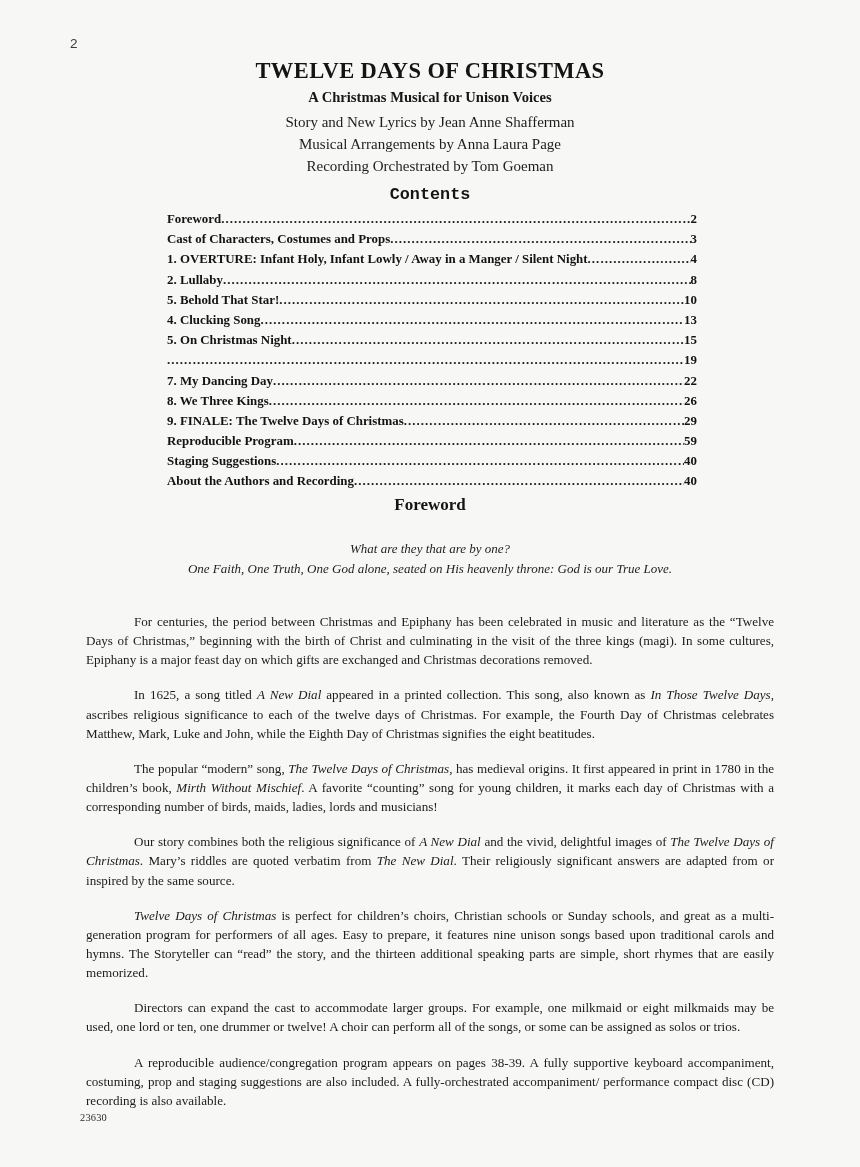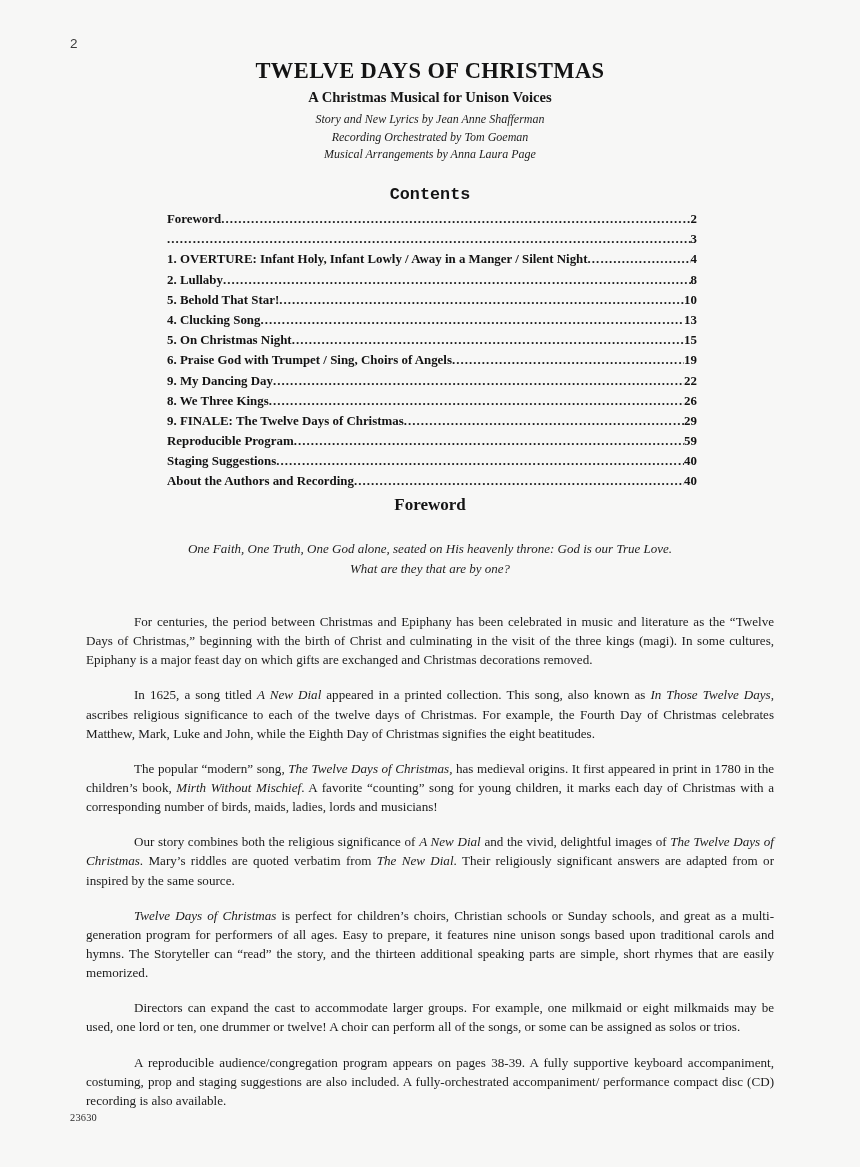--- a/index.html
+++ b/index.html
@@ -51,22 +51,21 @@
     color: #141414;
   }
   .work-subtitle {
     font-size: 14.6px;
     font-weight: bold;
     line-height: 1.2;
     margin: 0 0 5px 0;
     color: #161616;
   }
   .credit {
-    font-size: 12px;
-    font-style: italic;
+    font-size: 15px;
     line-height: 1.47;
     color: #1d1d1d;
   }
 
   
   .contents-head {
     position: absolute;
     left: 70px;
     top: 185px;
     width: 720px;
@@ -160,51 +159,52 @@
     text-align: center;
     font-size: 13.2px;
     font-style: italic;
     font-weight: bold;
     color: #151515;
   }
 
   
   .footer-code {
     position: absolute;
-    left: 70px;
+    left: 80px;
     top: 1112px;
     font-size: 10.4px;
     color: #2b2b2b;
     letter-spacing: 0.2px;
   }
 </style>
 </head>
 <body>
 
 <div class="page">
 
   <div class="folio">2</div>
 
   <div class="masthead">
     <h1 class="work-title">TWELVE DAYS OF CHRISTMAS</h1>
     <div class="work-subtitle">A Christmas Musical for Unison Voices</div>
     <div class="credit">Story and New Lyrics by Jean Anne Shafferman</div>
+    <div class="credit">Musical Arrangements by Anna Laura Page</div>
     <div class="credit">Recording Orchestrated by Tom Goeman</div>
-    <div class="credit">Musical Arrangements by Anna Laura Page</div>
   </div>
 
   <div class="contents-head">Contents</div>
 
   <div class="toc">
     <div class="toc-row">
       <span class="toc-label">Foreword</span>
       <span class="toc-leader">...........................................................................................................................................</span>
       <span class="toc-page">2</span>
     </div>
     <div class="toc-row">
+      <span class="toc-label">Cast of Characters, Costumes and Props</span>
       <span class="toc-leader">...........................................................................................................................................</span>
       <span class="toc-page">3</span>
     </div>
     <div class="toc-row">
       <span class="toc-label">1. OVERTURE: Infant Holy, Infant Lowly / Away in a Manger / Silent Night</span>
       <span class="toc-leader">...........................................................................................................................................</span>
       <span class="toc-page">4</span>
     </div>
     <div class="toc-row">
       <span class="toc-label">2. Lullaby </span>
@@ -220,26 +220,25 @@
       <span class="toc-label">4. Clucking Song </span>
       <span class="toc-leader">...........................................................................................................................................</span>
       <span class="toc-page">13</span>
     </div>
     <div class="toc-row">
       <span class="toc-label">5. On Christmas Night</span>
       <span class="toc-leader">...........................................................................................................................................</span>
       <span class="toc-page">15</span>
     </div>
     <div class="toc-row">
-      <span class="toc-label">6. Praise God with Trumpet / Sing, Choirs of Angels </span>
       <span class="toc-leader">...........................................................................................................................................</span>
       <span class="toc-page">19</span>
     </div>
     <div class="toc-row">
-      <span class="toc-label">9. My Dancing Day </span>
+      <span class="toc-label">7. My Dancing Day </span>
       <span class="toc-leader">...........................................................................................................................................</span>
       <span class="toc-page">22</span>
     </div>
     <div class="toc-row">
       <span class="toc-label">8. We Three Kings </span>
       <span class="toc-leader">...........................................................................................................................................</span>
       <span class="toc-page">26</span>
     </div>
     <div class="toc-row">
       <span class="toc-label">9. FINALE: The Twelve Days of Christmas </span>
@@ -259,22 +258,22 @@
     <div class="toc-row">
       <span class="toc-label">About the Authors and Recording </span>
       <span class="toc-leader">...........................................................................................................................................</span>
       <span class="toc-page">40</span>
     </div>
   </div>
 
   <div class="foreword-head">Foreword</div>
 
   <div class="epigraph">
+    <div>What are they that are by one?</div>
     <div>One Faith, One Truth, One God alone, seated on His heavenly throne: God is our True Love.</div>
-    <div>What are they that are by one?</div>
   </div>
 
   <div class="body-copy">
     <p>For centuries, the period between Christmas and Epiphany has been celebrated in music and literature as the “Twelve Days of Christmas,” beginning with the birth of Christ and culminating in the visit of the three kings (magi).  In some cultures, Epiphany is a major feast day on which gifts are exchanged and Christmas decorations removed.</p>
 
     <p><span>In 1625, a song titled </span><i>A New Dial</i><span> appeared in a printed collection. This song, also known as </span><i>In Those Twelve Days</i><span>, ascribes religious significance to each of the twelve days of Christmas. For example, the Fourth Day of Christmas celebrates Matthew, Mark, Luke and John, while the Eighth Day of Christmas signifies the eight beatitudes.</span></p>
 
     <p><span>The popular “modern” song, </span><i>The Twelve Days of Christmas,</i><span> has medieval origins. It first appeared in print in 1780 in the children’s book, </span><span class="bi">Mirth Without Mischief</span><span>. A favorite “counting” song for young children, it marks each day of Christmas with a corresponding number of birds, maids, ladies, lords and musicians!</span></p>
 
     <p><span>Our story combines both the religious significance of </span><i>A New Dial</i><span> and the vivid, delightful images of </span><i>The Twelve Days of Christmas</i><span>. Mary’s riddles are quoted verbatim from </span><i>The New Dial</i><span>. Their religiously significant answers are adapted from or inspired by the same source.</span></p>

